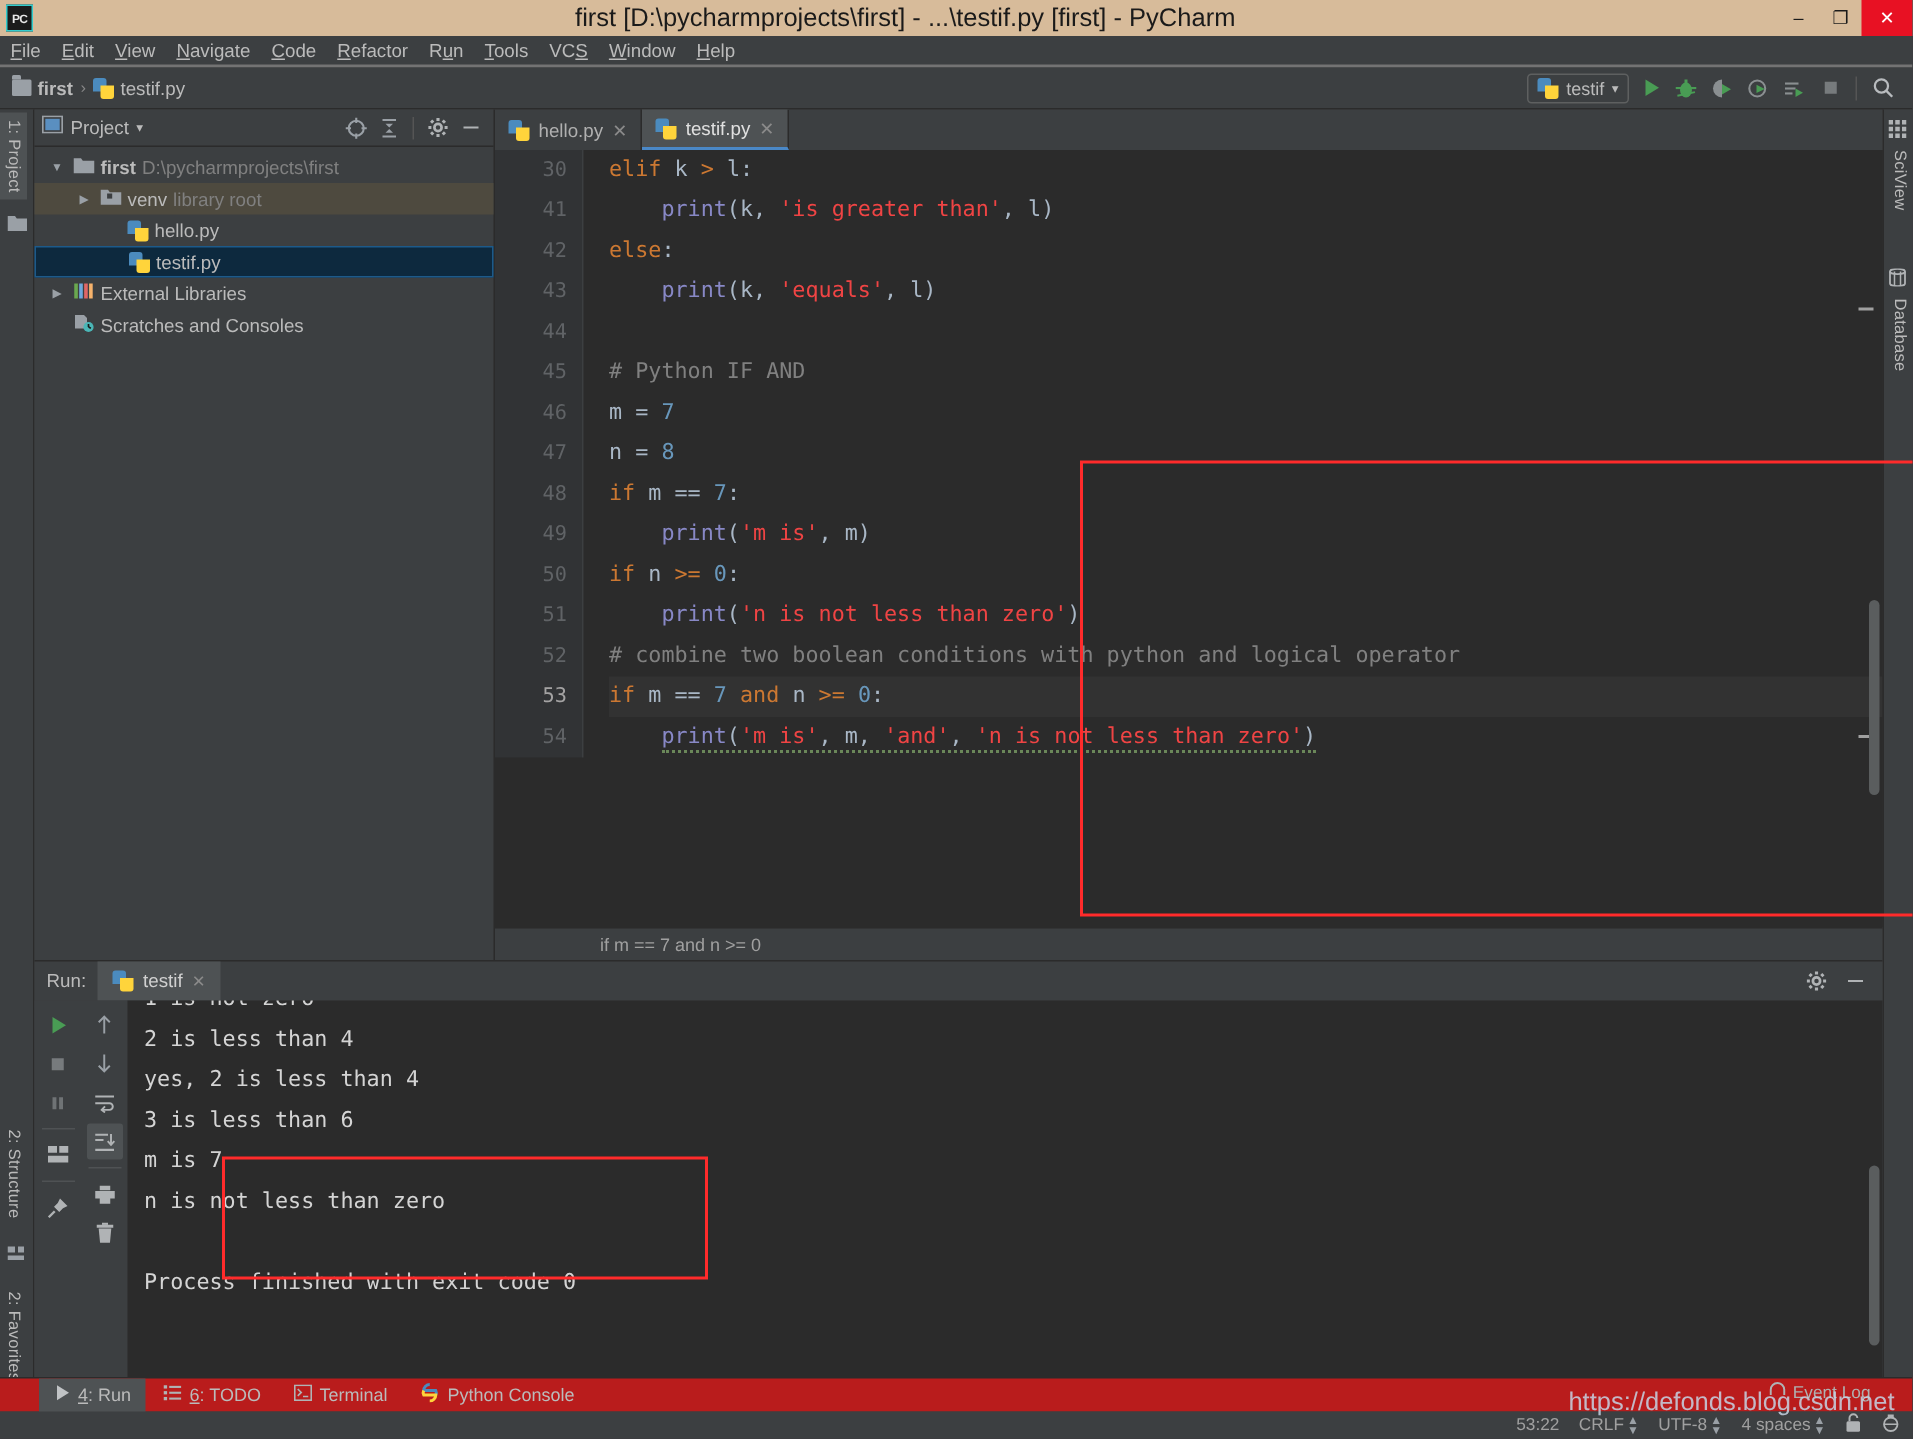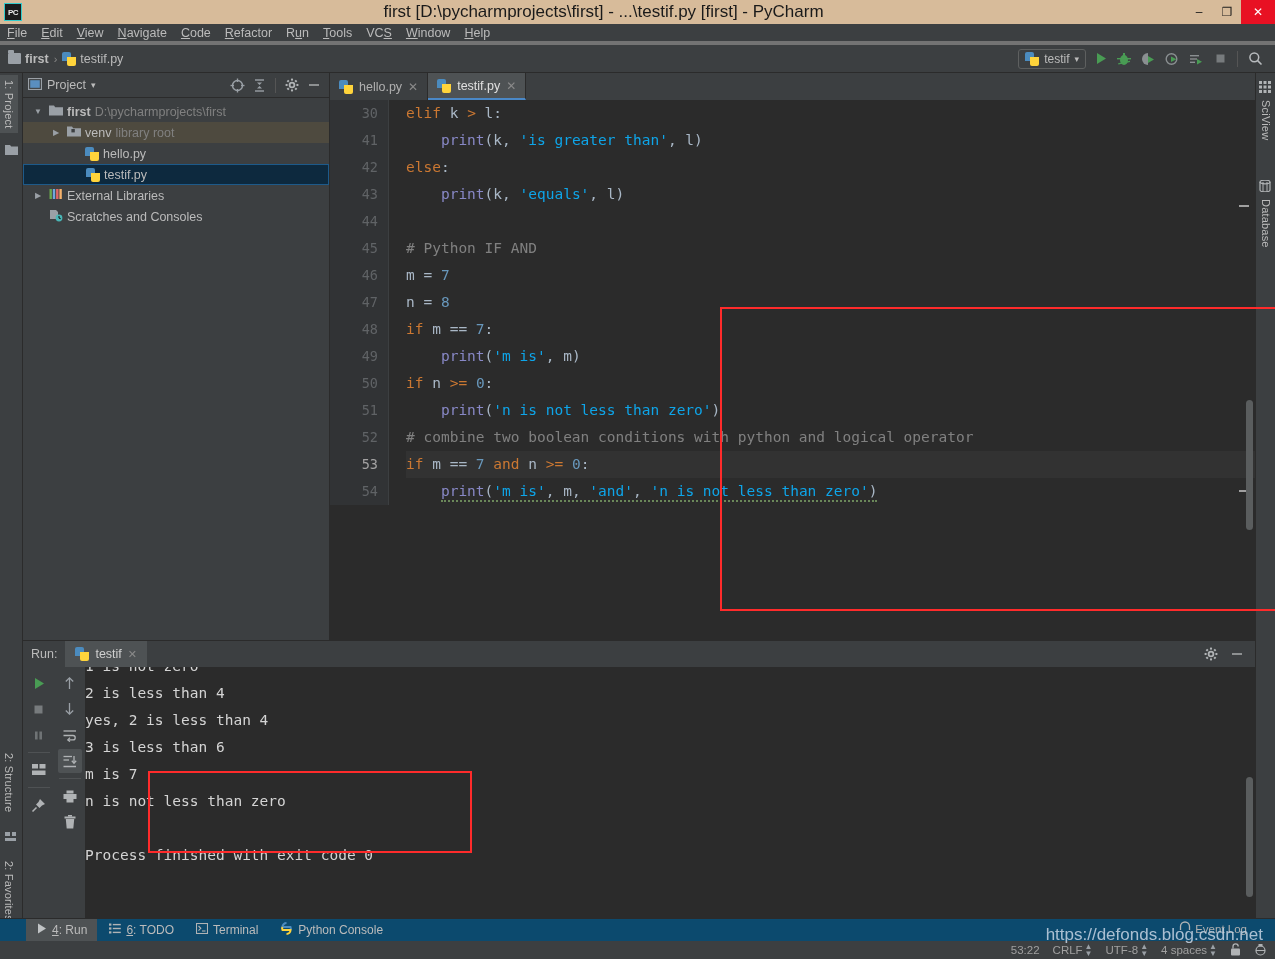--- a/index.html
+++ b/index.html
@@ -33,21 +33,21 @@
   .tb-btn {
     width: 28px; height: 24px; display: flex; align-items: center; justify-content: center;
     color: #1a1a1a; font-size: 12px;
   }
   .tb-btn.close { background: #e81123; color: #fff; width: 34px; }
 
   
   .menubar {
     position: absolute; left: 0; top: 24px; width: 1275px; height: 21px;
     background: #3c3f41; display: flex; align-items: center;
-    border-bottom: 4px solid #737373;
+    border-bottom: 2px solid #737373;
   }
   .menu-item {
     padding: 2px 7px; color: #bbbbbb; font-size: 12.5px; cursor: default;
   }
   .menu-item u { text-decoration: underline; }
 
   
   .navbar {
     position: absolute; left: 0; top: 45px; width: 1275px; height: 28px;
     background: #3c3f41; display: flex; align-items: center;
@@ -143,21 +143,21 @@
   .gutter {
     position: absolute; left: 0; top: 0; width: 58px; height: 100%;
     background: #313335; text-align: right;
   }
   .gline { height: 27px; color: #606366; font-size: 13.5px; padding-right: 10px; font-family: "DejaVu Sans Mono", monospace; }
   .gline.cur { color: #a4a3a3; }
   .code-lines { margin-left: 66px; padding-left: 10px; }
   .cline { height: 27px; white-space: pre; }
   .cline.hl { background: #323232; }
   .k { color: #cc7832; }
-  .s { color: #0ea5e9; }
+  .s { color: #ef4444; }
   .n { color: #6897bb; }
   .f { color: #8888c6; }
   .c { color: #808080; }
   .p { color: #a9b7c6; }
   .squiggle {
     border-bottom: 2px dotted #6a8759;
     padding-bottom: 1px;
   }
   .code-gut-sep {
     position: absolute; left: 58px; top: 0; width: 1px; height: 100%; background: #3c3f41;
@@ -199,35 +199,35 @@
   }
   .rt-col { width: 31px; display: flex; flex-direction: column; align-items: center; gap: 2px; }
   .rt-btn { width: 24px; height: 24px; display: flex; align-items: center; justify-content: center; }
   .rt-btn.act { background: #4e5254; border-radius: 2px; }
   .rt-sep { width: 22px; height: 1px; background: #4f5254; margin: 3px 0; }
   .console {
     flex: 1; background: #2b2b2b; position: relative;
     font-family: "DejaVu Sans Mono", monospace; font-size: 14.5px;
     line-height: 27px; color: #d4d4d4; overflow: hidden;
   }
-  .console-inner { padding-top: 0px; }
+  .console-inner { padding-left: 11px; padding-top: 0px; }
   .con-line { height: 27px; white-space: pre; }
   .red-box-console {
     position: absolute; left: 63px; top: 104px; width: 324px; height: 82px;
     border: 2px solid #ff2b2b; pointer-events: none; z-index: 20;
   }
   .con-scrollbar {
     position: absolute; right: 2px; top: 110px; width: 7px; height: 120px;
     background: #5a5d5e; border-radius: 4px;
   }
 
   
   .bottom-tabs {
     position: absolute; left: 0; top: 918px; width: 1275px; height: 23px;
-    background: #0c4a6e; border-top: 1px solid #2b2b2b;
+    background: #b91c1c; border-top: 1px solid #2b2b2b;
     display: flex; align-items: center; padding-left: 26px; gap: 2px;
   }
   .bt {
     height: 23px; display: flex; align-items: center; gap: 5px; padding: 0 10px;
     color: #bbbbbb; font-size: 12px;
   }
   .bt.active { background: #4e5254; }
   .bt u { text-decoration: underline; }
   .statusbar {
     position: absolute; left: 0; top: 941px; width: 1275px; height: 18px;
@@ -548,20 +548,23 @@
             <div class="cline"><span class="c"># combine two boolean conditions with python and logical operator</span></div>
             <div class="cline hl"><span class="k">if</span><span class="p"> m == </span><span class="n">7</span><span class="p"> </span><span class="k">and</span><span class="p"> n </span><span class="k">&gt;=</span><span class="p"> </span><span class="n">0</span><span class="p">:</span></div>
             <div class="cline"><span class="p">    </span><span class="squiggle"><span class="f">print</span><span class="p">(</span><span class="s">'m is'</span><span class="p">, m, </span><span class="s">'and'</span><span class="p">, </span><span class="s">'n is not less than zero'</span><span class="p">)</span></span></div>
           </div>
       </div>
       <div class="scroll-marker" style="top:105px;"></div>
       <div class="scroll-marker" style="top:390px;"></div>
       <div class="ed-scrollbar"></div>
     </div>
     <div class="red-box-editor"></div>
+    <div class="editor-crumb">
+      <span class="txt">if m == 7 and n &gt;= 0</span>
+    </div>
   </div>
 
   <div class="run-panel">
     <div class="run-header">
       <span class="run-label">Run:</span>
       <div class="run-tab">
         <span class="py-ico"></span>
         <span>testif</span>
         <span class="x" style="color:#8a8a8a;font-size:11px;">✕</span>
       </div>

